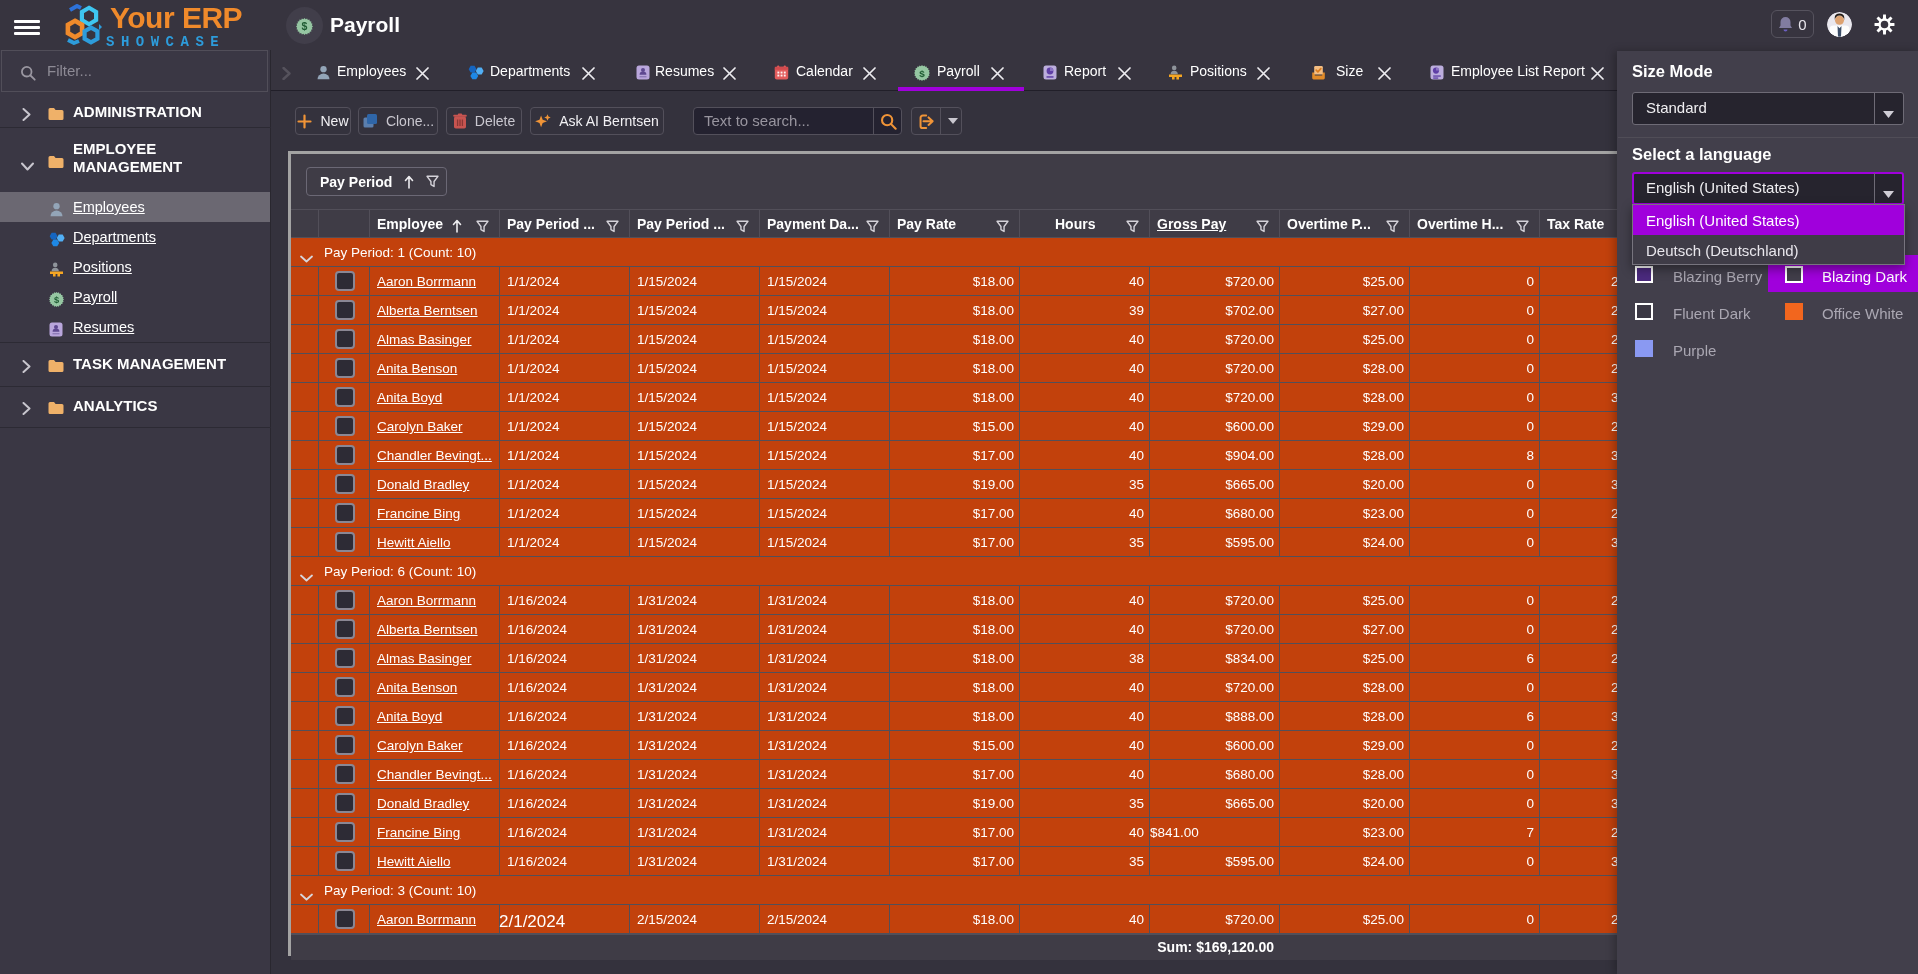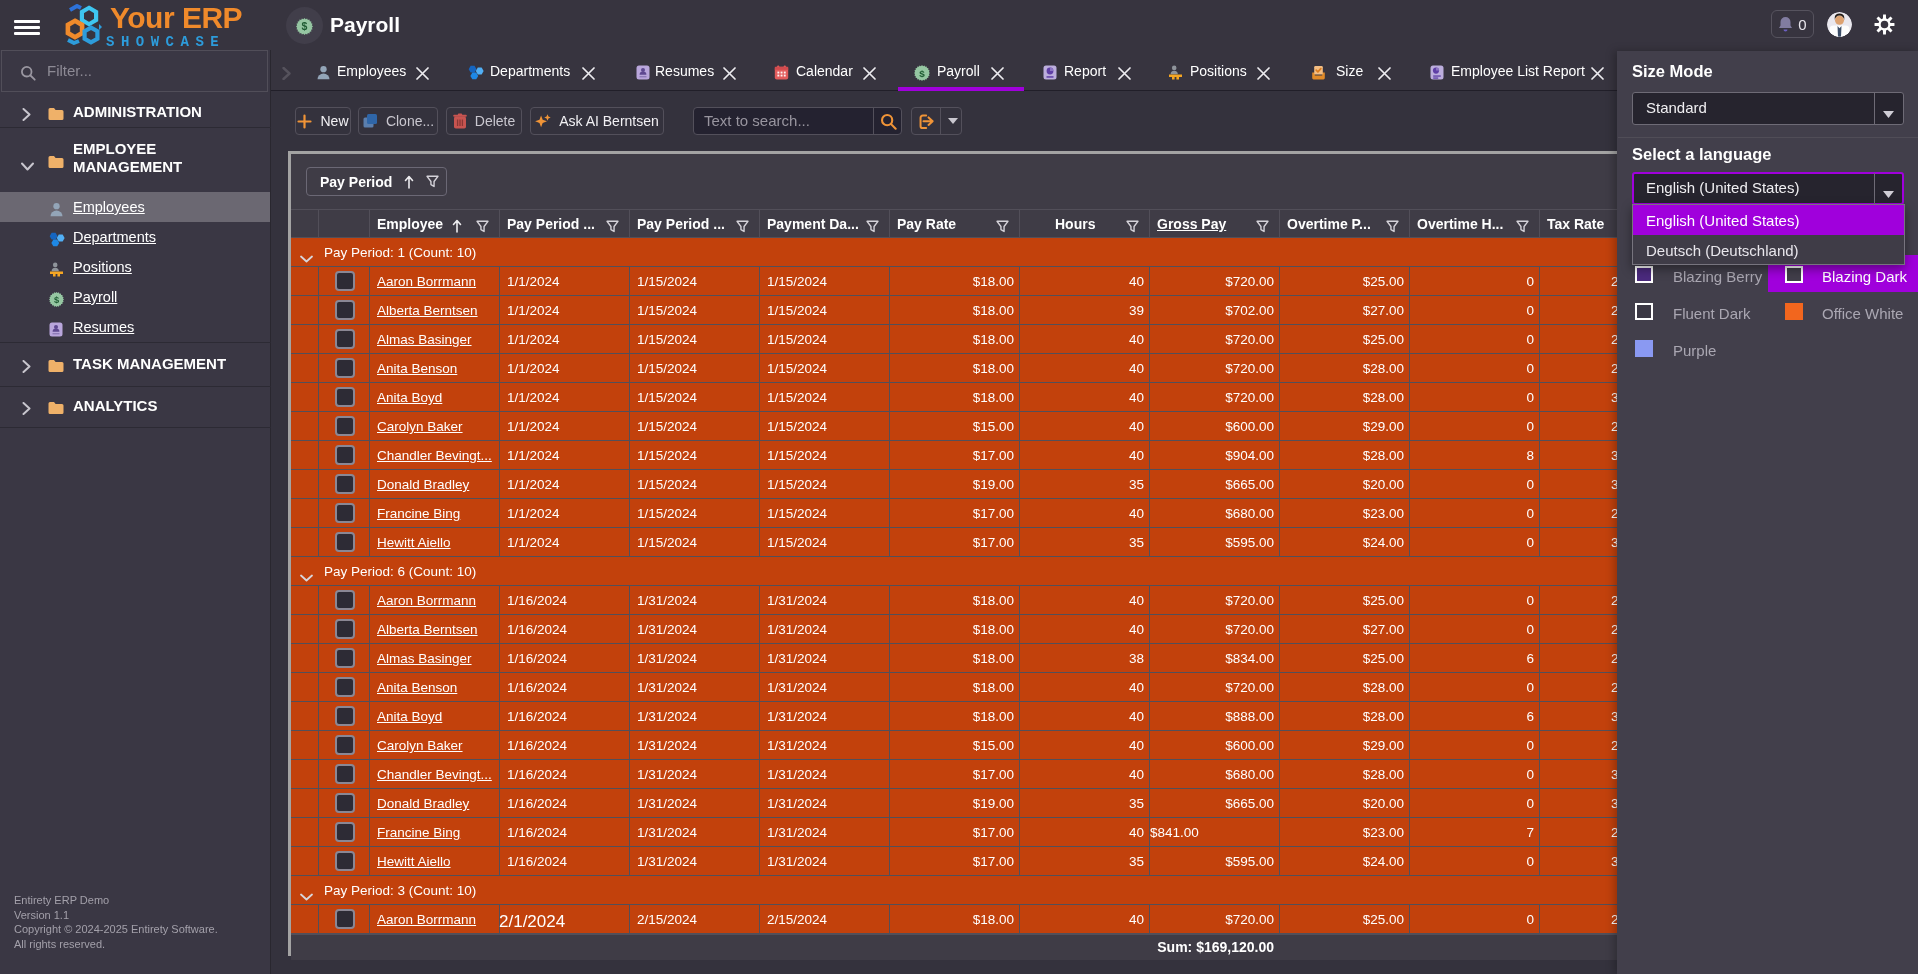--- a/index.html
+++ b/index.html
@@ -124,21 +124,20 @@
 <div class="abs" style="left:73px;top:305px;font-size:15px;font-weight:bold;color:#FFF;">TASK MANAGEMENT</div>
 <div class="abs" style="left:0;top:336px;width:271px;height:1px;background:#2C2A34;"></div>
 <div class="abs" style="left:22px;top:349px;"><svg class="icon" width="9" height="13" viewBox="0 0 9 13" style="">
         <path d="M1.5 1 L7.5 6.5 L1.5 12" fill="none" stroke="#C8C6CE" stroke-width="2" stroke-linecap="round" stroke-linejoin="round"></path>
       </svg></div>
 <div class="abs" style="left:48px;top:348px;"><svg class="icon" width="16" height="13" viewBox="0 0 16 13" style="">
         <path d="M0.5 2.5 a1.5 1.5 0 0 1 1.5 -1.5 h4 l1.6 2 h6.4 a1.5 1.5 0 0 1 1.5 1.5 v7 a1.5 1.5 0 0 1 -1.5 1.5 h-12 a1.5 1.5 0 0 1 -1.5 -1.5 Z" fill="#EFB169"></path>
       </svg></div>
 <div class="abs" style="left:73px;top:347px;font-size:15px;font-weight:bold;color:#FFF;">ANALYTICS</div>
 <div class="abs" style="left:0;top:377px;width:271px;height:1px;background:#2C2A34;"></div>
-<div class="abs" style="left:14px;top:843px;font-size:11px;color:#A3A0AA;line-height:14.5px;">Entirety ERP Demo<br>Version 1.1<br>Copyright © 2024-2025 Entirety Software.<br>All rights reserved.</div>
 </div>
 <div class="abs tabbar">
 <div class="abs" style="left:11px;top:14px;"><svg class="icon" width="9" height="13" viewBox="0 0 9 13" style="">
         <path d="M1.5 1 L7.5 6.5 L1.5 12" fill="none" stroke="#55525C" stroke-width="2.4" stroke-linecap="round" stroke-linejoin="round"></path>
       </svg></div>
 <div class="abs" style="left:45px;top:13px;"><svg class="icon" width="15" height="15" viewBox="0 0 15 15" style="">
         <circle cx="7.5" cy="4.2" r="3.15" fill="#93A5B8"></circle>
         <path d="M1.5 14.25 a6.0 5.7 0 0 1 12.0 0 Z" fill="#93A5B8"></path>
       </svg></div>
 <div class="abs" style="left:66px;top:13px;font-size:14px;color:#FFF;white-space:nowrap;">Employees</div>

